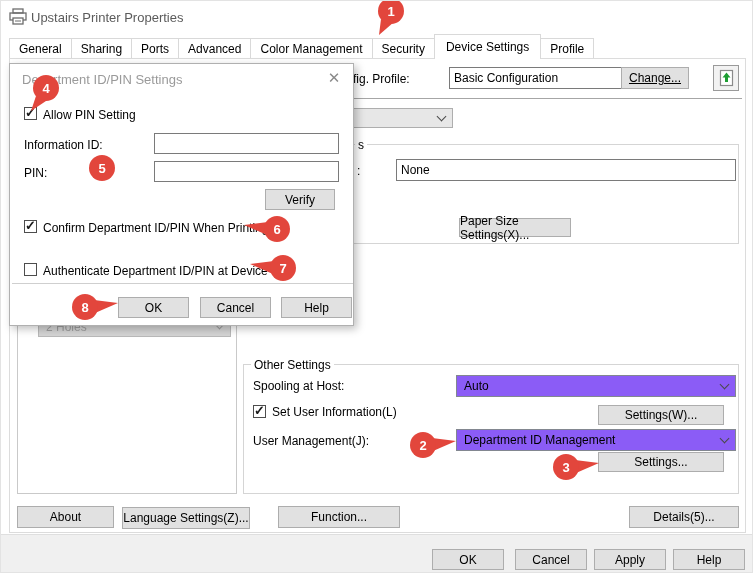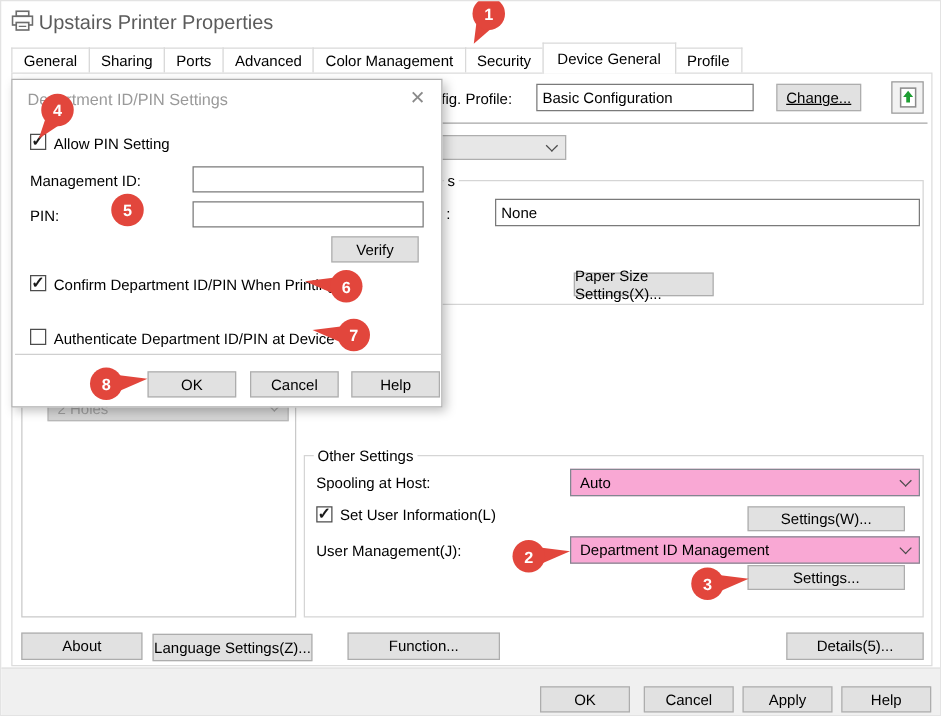--- a/index.html
+++ b/index.html
@@ -3,21 +3,21 @@
 <meta charset="utf-8">
 <style>
   * { margin:0; padding:0; box-sizing:border-box; }
   html,body { width:753px; height:573px; }
   body { font-family:"Liberation Sans", sans-serif; font-size:12px; color:#000; background:#fff; }
   #screen { position:relative; width:753px; height:573px; background:#fff; overflow:hidden; border:1px solid #e3e3e3; }
 
   .lbl { position:absolute; white-space:nowrap; font-size:12px; color:#000; }
   .btn { position:absolute; background:#e1e1e1; border:1px solid #adadad; display:flex; align-items:center; justify-content:center; font-size:12px; color:#000; cursor:default; }
   .tbox { position:absolute; background:#fff; border:1px solid #7a7a7a; display:flex; align-items:center; padding:0 4px; font-size:12px; }
-  .dd { position:absolute; background:#f9a8d4; border:1px solid #828790; display:flex; align-items:center; justify-content:space-between; padding:0 7px; font-size:12px; }
+  .dd { position:absolute; background:#8b5cf6; border:1px solid #828790; display:flex; align-items:center; justify-content:space-between; padding:0 7px; font-size:12px; }
   .dd.disabled { background:#d4d4d4; border-color:#b9b9b9; color:#9d9d9d;justify-content:space-between; }
   .chev { width:7px; height:7px; border-right:1.4px solid #4a4a4a; border-bottom:1.4px solid #4a4a4a; transform:rotate(45deg); margin-top:-4px; flex:none; }
   .dd.disabled .chev { border-color:#9d9d9d; }
   .gbox { position:absolute; border:1px solid #d5d5d5; background:transparent; }
   .glabel { position:absolute; background:#fff; padding:0 3px; font-size:12px; white-space:nowrap; }
   .cb { position:absolute; width:13px; height:13px; border:1px solid #4d4d4d; background:#fff; }
   .cb.checked::after { content:"✓"; position:absolute; left:0px; top:-3px; font-size:13px; font-weight:bold; color:#1a1a1a; }
   .sep { position:absolute; height:1px; background:#a6a6a6; }
 
   
@@ -29,21 +29,21 @@
   
   .dlg { position:absolute; left:8px; top:62px; width:345px; height:263px; background:#fff; border:1px solid #b0b0b0; box-shadow:3px 3px 8px rgba(0,0,0,0.25); z-index:10; }
   .dlg .title { position:absolute; left:12px; top:8px; font-size:13px; color:#9a9a9a; white-space:nowrap; }
   .dlg .close { position:absolute; right:9px; top:4px; font-size:15px; color:#8a8a8a; width:20px; height:20px; display:flex; align-items:center; justify-content:center; }
 
   .footerbar { position:absolute; left:0; top:533px; width:753px; height:40px; background:#f0f0f0; border-top:1px solid #dfdfdf; }
 
   .callout { position:absolute; z-index:30; }
   .callout text { fill:#fff; font-family:"Liberation Sans",sans-serif; font-size:13px; font-weight:bold; text-anchor:middle; }
 
-  .titlebar-text { position:absolute; left:30px; top:9px; color:#5b5b5b; font-size:16px; }
+  .titlebar-text { position:absolute; left:30px; top:9px; color:#5b5b5b; font-size:13px; }
   .iconbtn { position:absolute; left:712px; top:64px; width:26px; height:26px; background:#f2f2f2; border:1px solid #9a9a9a; display:flex; align-items:center; justify-content:center; }
 </style>
 </head>
 <body>
 
 <div id="screen">
 
   <svg style="position:absolute;left:8px;top:7px;" width="18" height="17" viewBox="0 0 18 17">
     <rect x="4" y="1" width="10" height="4" fill="none" stroke="#6d6d6d" stroke-width="1.3"></rect>
     <rect x="1" y="5" width="16" height="7" fill="none" stroke="#6d6d6d" stroke-width="1.3"></rect>
@@ -65,31 +65,31 @@
     <div class="tab">
         <span>Advanced</span>
       </div>
     <div class="tab">
         <span>Color Management</span>
       </div>
     <div class="tab">
         <span>Security</span>
       </div>
     <div class="tab active">
-        <span>Device General</span>
+        <span>Device Settings</span>
       </div>
     <div class="tab">
         <span>Profile</span>
       </div>
   </div>
 
   <div class="panel"></div>
 
   <span class="lbl" style="left:330px;top:71px;">Config. Profile:</span>
-  <div class="tbox" style="left:428px;top:66px;width:174px;height:22px;text-align:right;">
+  <div class="tbox" style="left:448px;top:66px;width:174px;height:22px;text-align:right;">
     <span>Basic Configuration</span>
   </div>
   <div class="btn" style="left:620px;top:66px;width:68px;height:22px;text-decoration:underline;">
     <span>Change...</span>
   </div>
   <div class="iconbtn">
     <svg width="15" height="18" viewBox="0 0 15 18">
       <rect x="1.5" y="1.5" width="12" height="15" fill="#fff" stroke="#8a8a8a" stroke-width="1.2"></rect>
       <polygon points="7.5,3.5 11.5,8.5 9,8.5 9,13 6,13 6,8.5 3.5,8.5" fill="#1e9e33"></polygon>
     </svg>
@@ -165,21 +165,21 @@
     <span>Help</span>
   </div>
 
   <div class="dlg">
     <span class="title">Department ID/PIN Settings</span>
     <span class="close">✕</span>
 
     <span class="cb checked" style="left:14px;top:43px;"></span>
     <span class="lbl" style="left:33px;top:44px;">Allow PIN Setting</span>
 
-    <span class="lbl" style="left:14px;top:74px;">Management ID:</span>
+    <span class="lbl" style="left:14px;top:74px;">Information ID:</span>
     <div class="tbox" style="left:144px;top:69px;width:185px;height:21px;">
       <span></span>
     </div>
 
     <span class="lbl" style="left:14px;top:102px;">PIN:</span>
     <div class="tbox" style="left:144px;top:97px;width:185px;height:21px;">
       <span></span>
     </div>
 
     <div class="btn" style="left:255px;top:125px;width:70px;height:21px;">

